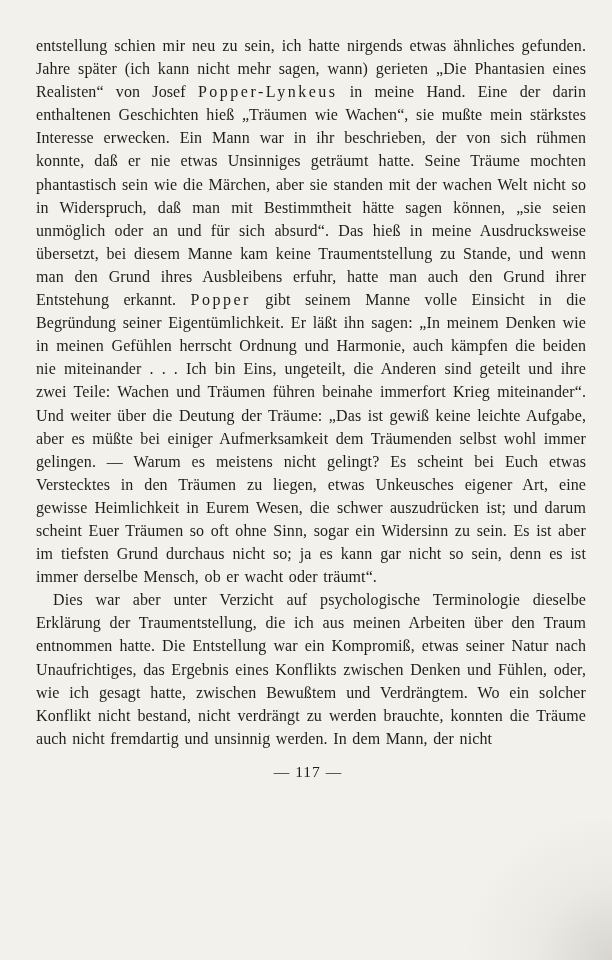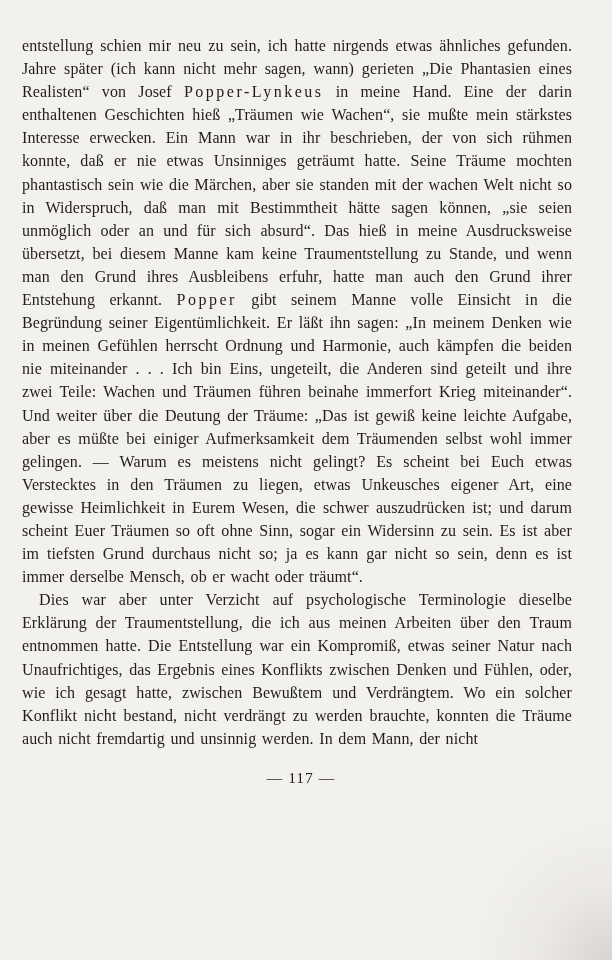--- a/index.html
+++ b/index.html
@@ -10,21 +10,21 @@
     width: 612px;
     height: 960px;
     background: #f3f1ec;
     overflow: hidden;
   }
   .page {
     position: relative;
     box-sizing: border-box;
     width: 612px;
     height: 960px;
-    padding: 34px 32px 0 22px;
+    padding: 34px 32px 0 36px;
     background: #f3f1ec;
     font-family: "Liberation Serif", "DejaVu Serif", serif;
     color: #211e1a;
   }
   
   .page::after {
     content: "";
     position: absolute;
     right: 0;
     bottom: 0;
@@ -50,21 +50,21 @@
   .para.first {
     text-indent: 0;
   }
   .para.indented {
     text-indent: 17px;
   }
   .sperr {
     letter-spacing: 2.5px;
   }
   .page-number {
-    margin-top: 19px;
+    margin-top: 13px;
     text-align: center;
     font-size: 15.5px;
     letter-spacing: 1px;
     color: #211e1a;
   }
 </style>
 </head>
 <body>
 
 <div class="page">

